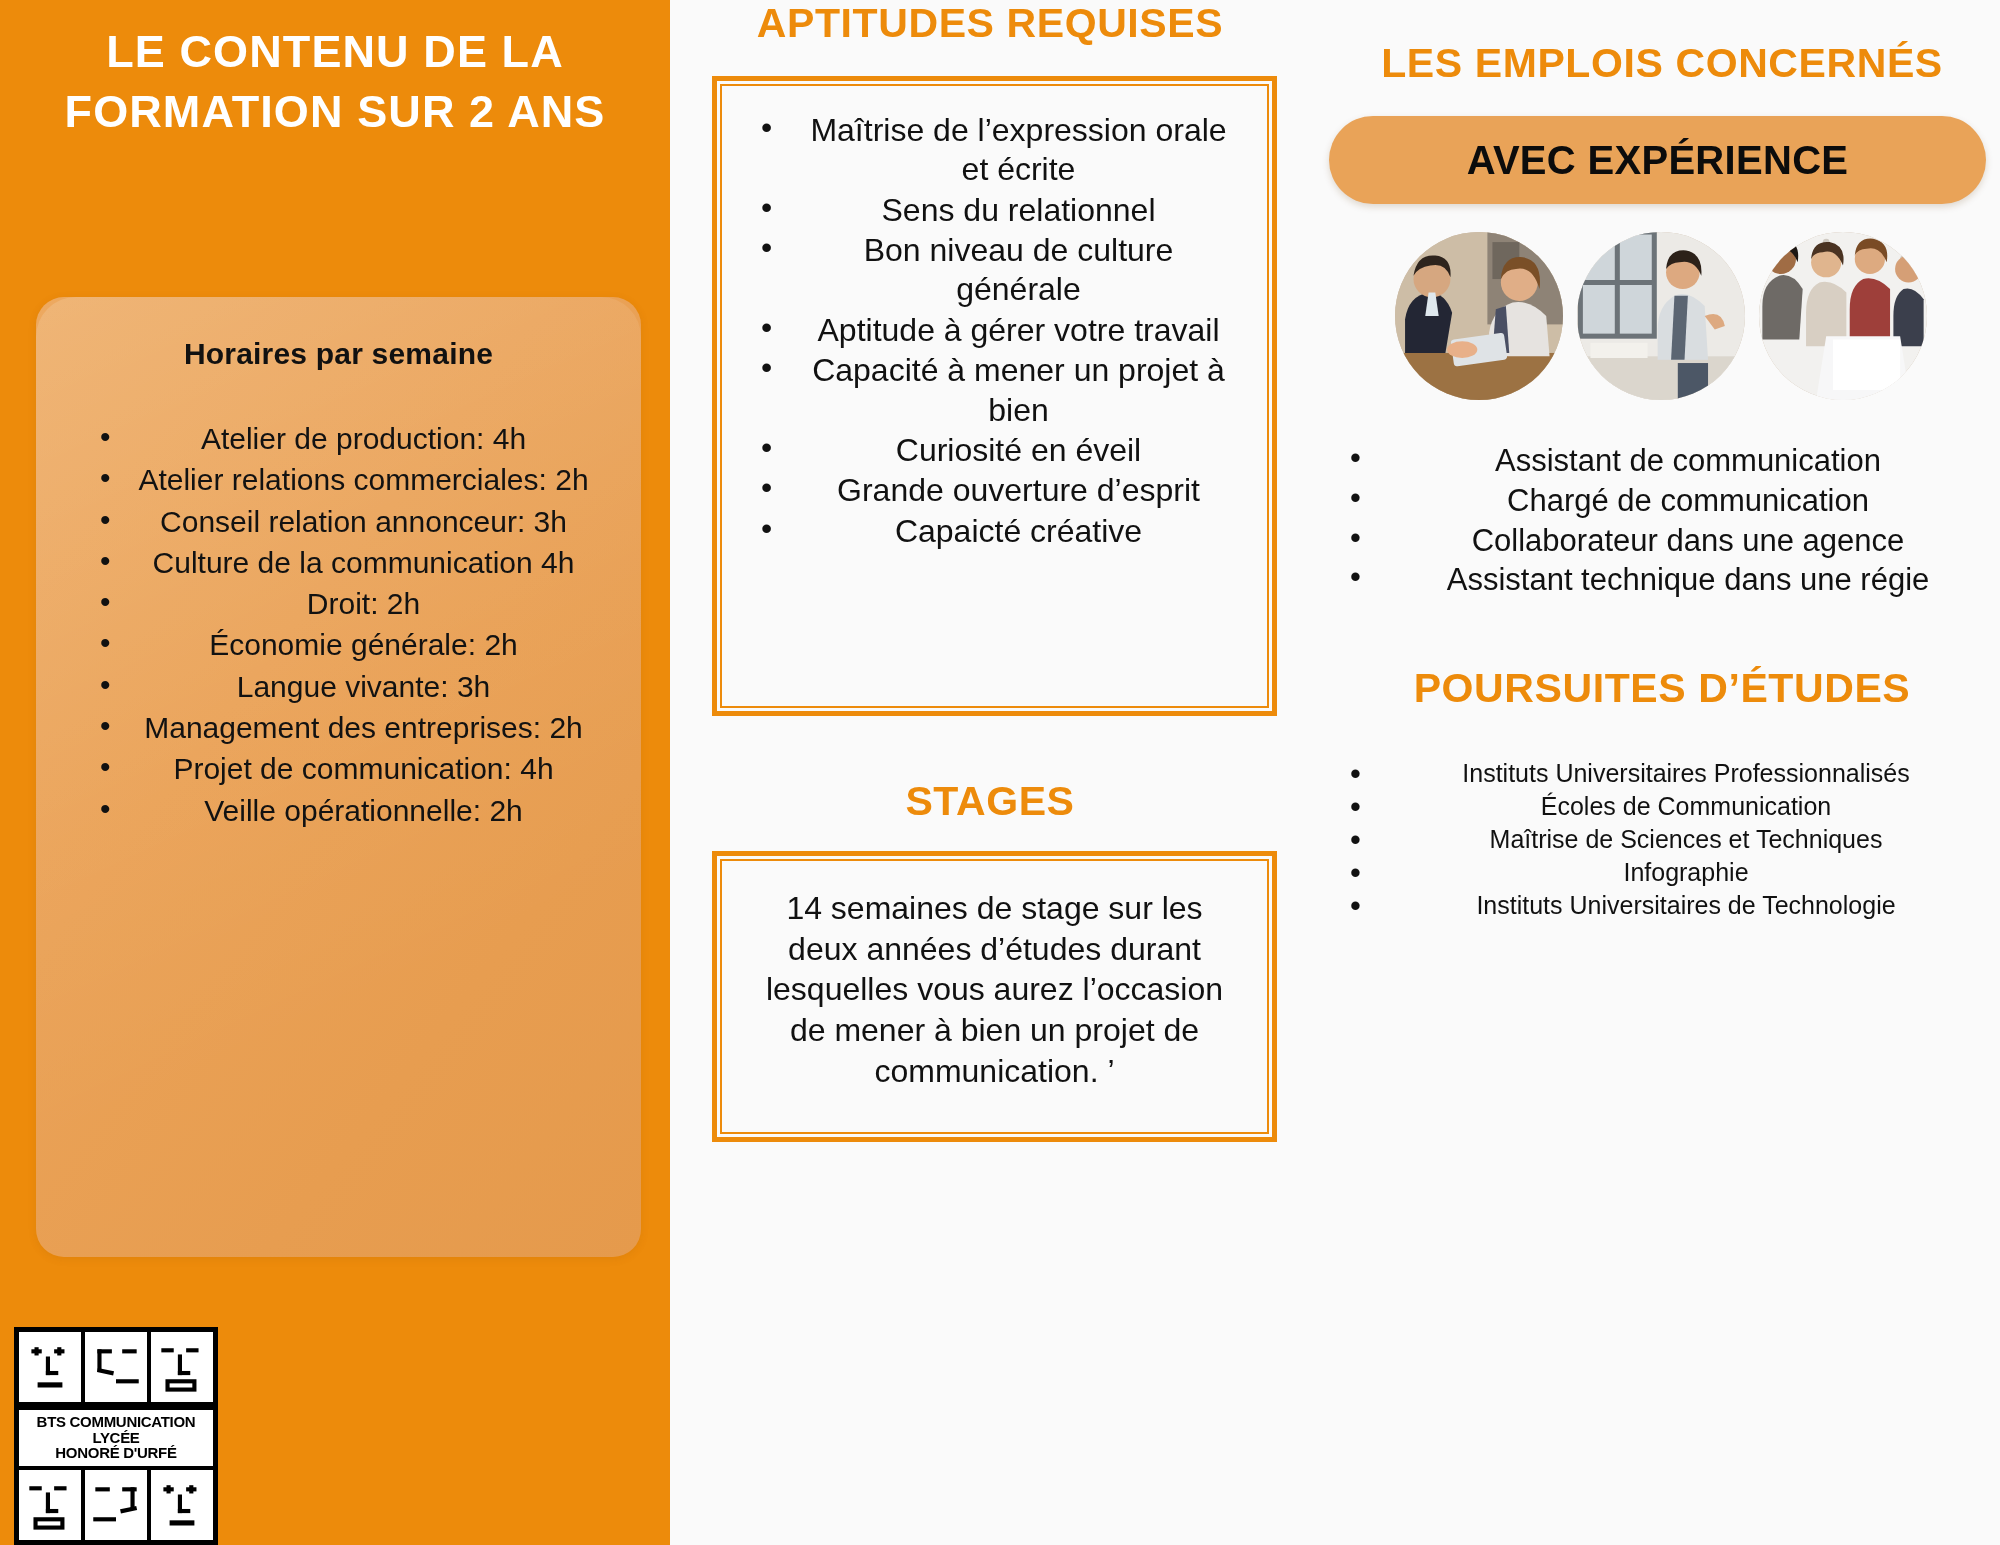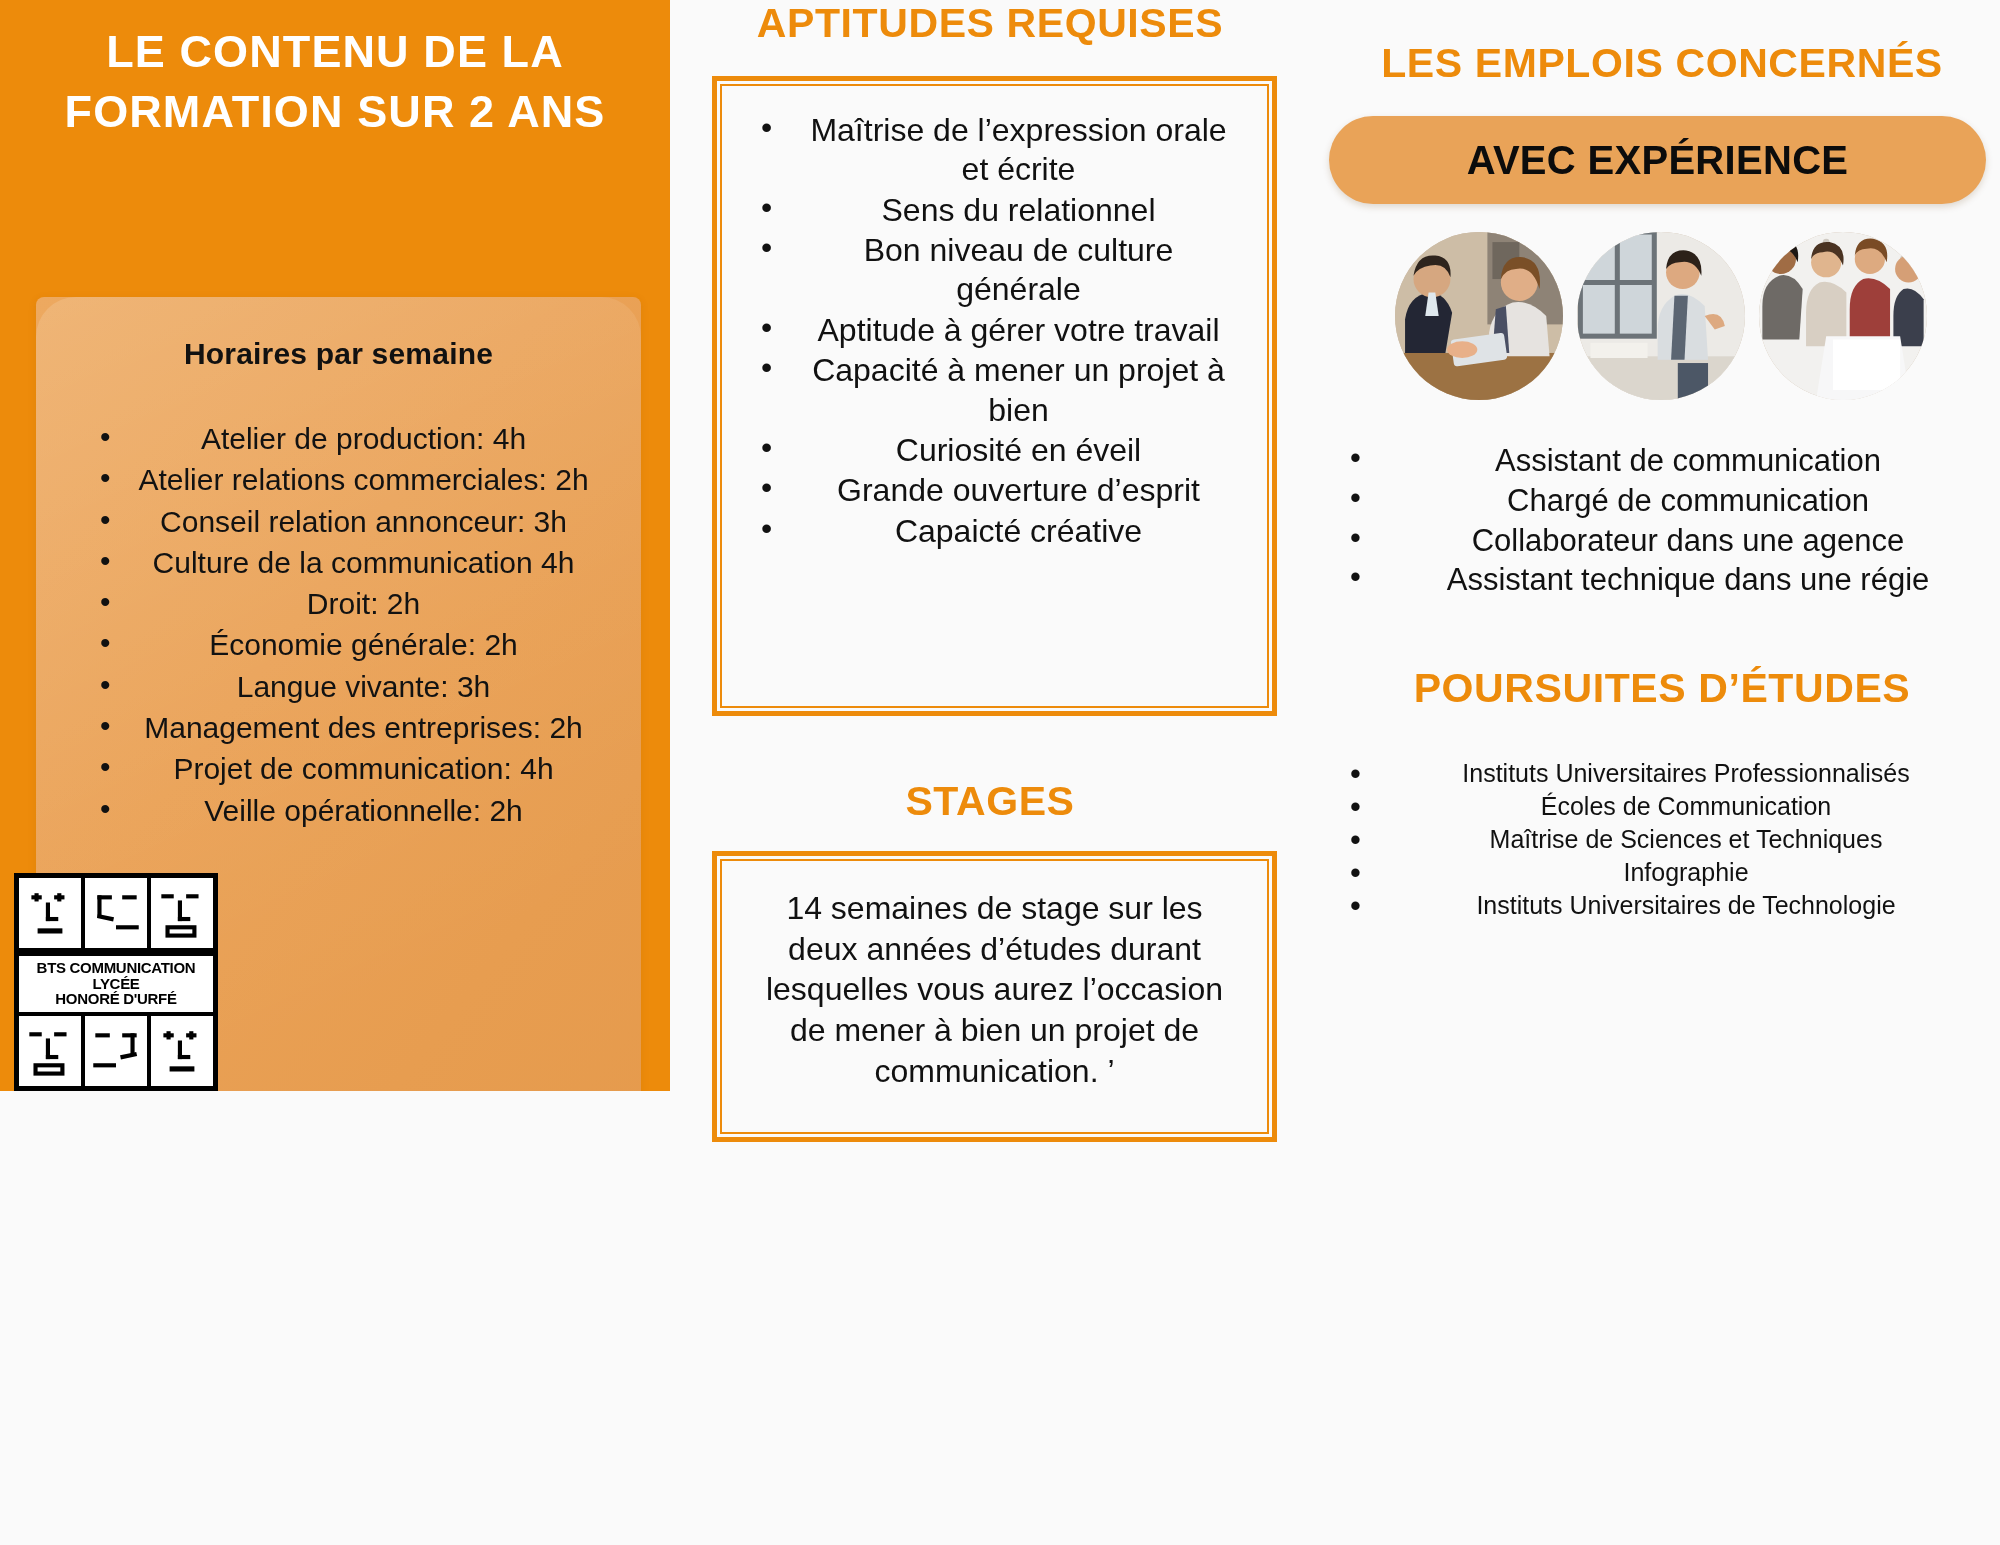--- a/index.html
+++ b/index.html
@@ -20,21 +20,21 @@
     background: #fafafa;
     overflow: hidden;
   }
 
   
   .left-col {
     position: absolute;
     left: 0;
     top: 0;
     width: 670px;
-    height: 1091px;
+    height: 1545px;
     background: #ED8B0B;
     overflow: hidden;
   }
 
   .left-title {
     position: absolute;
     top: 22px;
     left: 20px;
     width: 630px;
     text-align: center;
@@ -45,21 +45,21 @@
     line-height: 1.33;
     text-transform: uppercase;
   }
 
   .schedule-card {
     position: absolute;
     left: 36px;
     top: 297px;
     width: 605px;
     height: 960px;
-    border-radius: 8px;
+    border-radius: 28px;
     background: linear-gradient(128deg, #eda960 0%, #eaa257 38%, #e79d50 72%, #e59a4c 100%);
     box-shadow: 0 2px 9px rgba(120, 60, 0, 0.10);
   }
   .schedule-card::after {
     content: "";
     position: absolute;
     inset: 0;
     border-radius: 40px;
     background: linear-gradient(155deg, rgba(255,255,255,0.14) 0%, rgba(255,255,255,0.03) 45%, rgba(255,255,255,0) 70%);
     pointer-events: none;

